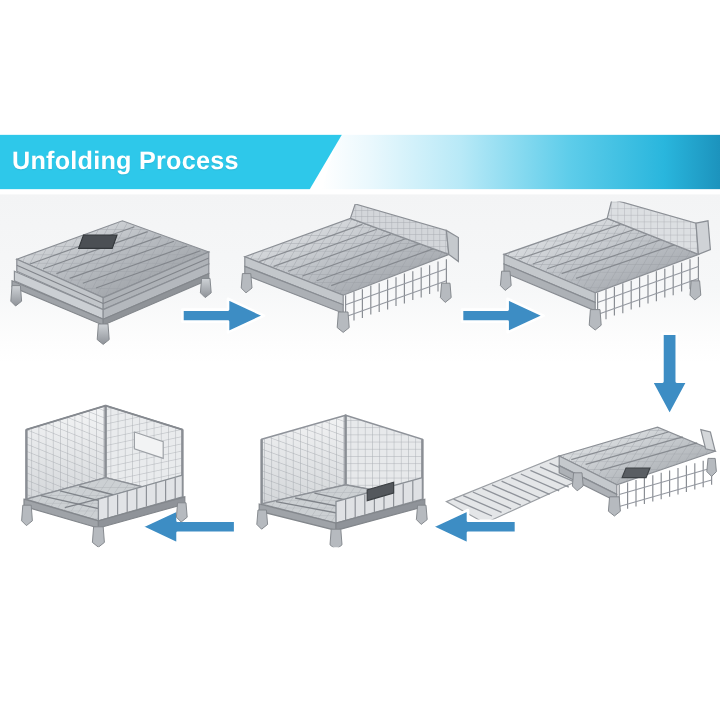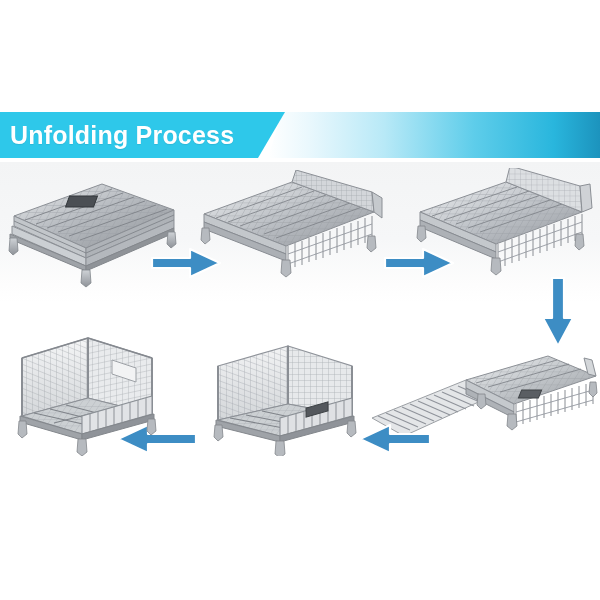--- a/index.html
+++ b/index.html
@@ -16,21 +16,21 @@
     background:#2ec8ea;
     clip-path:polygon(0 0,285px 0,258px 46px,0 46px);
   }
   .banner-bar{
     position:absolute;left:268px;top:0;width:332px;height:46px;
     background:linear-gradient(to right,#ffffff 0%,#eaf8fd 12%,#b8e9f7 35%,#5ecdea 62%,#29b6dd 86%,#1c93bd 100%);
     clip-path:polygon(14px 0,332px 0,332px 46px,0 46px);
   }
   .banner-title{
     position:absolute;left:10px;top:0;height:46px;line-height:46px;
-    color:#ffffff;font-size:25px;font-weight:bold;letter-spacing:.2px;
+    color:#ffffff;font-size:21px;font-weight:bold;letter-spacing:.2px;
     text-shadow:0 1px 1px rgba(0,0,0,.08);white-space:nowrap;
   }
 
   
   .stage{position:absolute;left:0;top:162px;width:600px;height:300px;}
   .row-top-bg{
     position:absolute;left:0;top:0;width:600px;height:140px;
     background:linear-gradient(to bottom,#f3f4f5 0%,#f6f7f8 55%,#fdfdfd 88%,#ffffff 100%);
   }
   .row-bot-bg{

